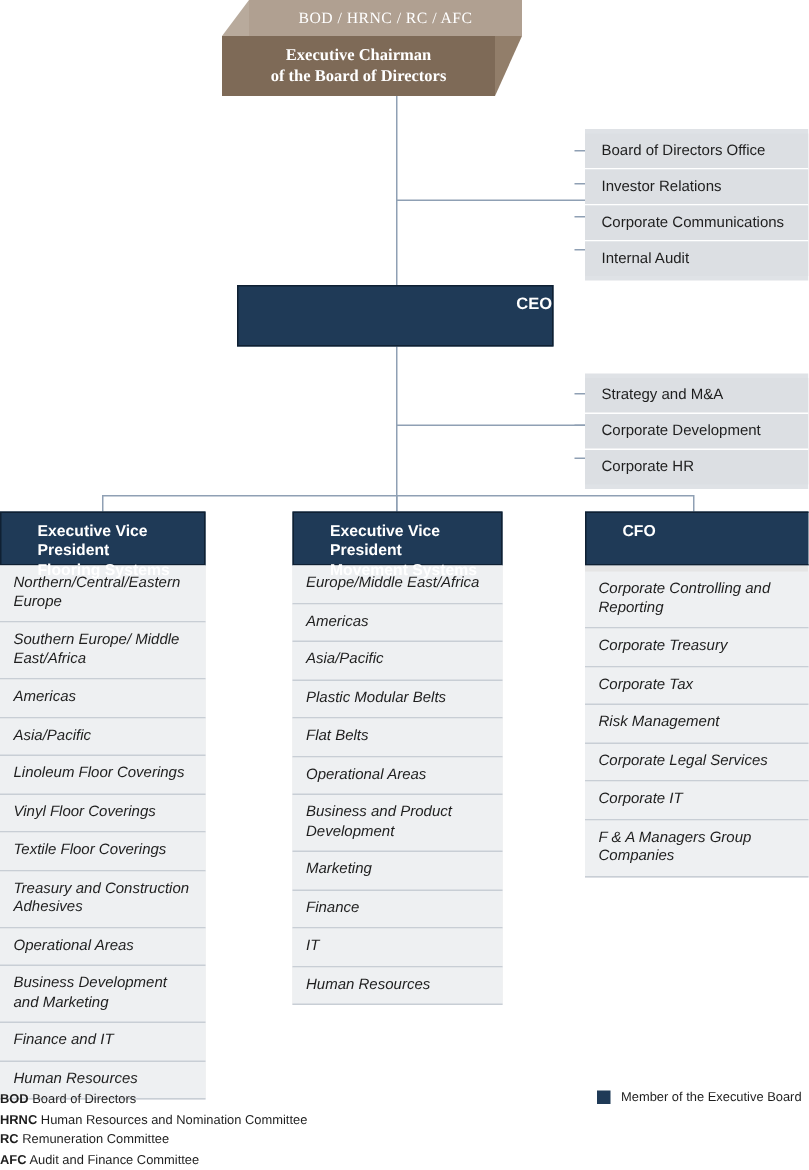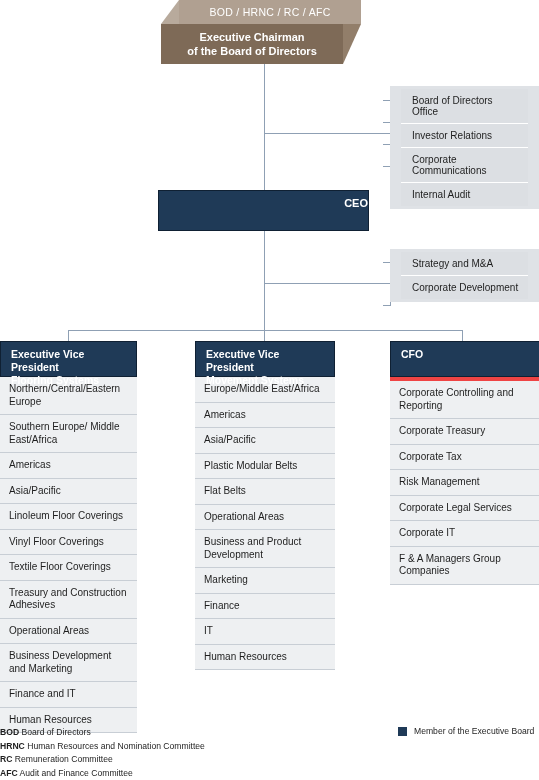--- a/index.html
+++ b/index.html
@@ -20,24 +20,25 @@
   .line {
     position: absolute;
     background: #8fa0b4;
   }
   .vline { width: 1px; }
   .hline { height: 1px; }
 
   
   #top-box {
     position: absolute;
-    left: 161px;
+    left: 148px;
     top: 0px;
     width: 200px;
     height: 64px;
+    font-family: Liberation Serif, serif;
   }
   #top-box .lid {
     position: absolute;
     left: 0; top: 0;
     width: 200px; height: 26px;
   }
   #top-box .lid-face {
     position: absolute;
     left: 18px; top: 0;
     width: 182px; height: 24px;
@@ -99,21 +100,21 @@
     padding-top: 6px;
     box-sizing: border-box;
   }
 
   
   .staff-group {
     position: absolute;
     left: 390px;
     width: 149px;
     background: #dfe2e6;
-    padding: 3px 11px;
+    padding: 3px 0;
     box-sizing: border-box;
   }
   .staff-item {
     background: #dcdfe3;
     font-size: 10px;
     color: #1e1e1e;
     padding: 6px 8px 6px 11px;
     border-bottom: 1px solid #ffffff;
     box-sizing: border-box;
     min-height: 19px;
@@ -133,26 +134,27 @@
   #col-cfo      { left: 390px; width: 168px; }
 
   .col-header {
     background: #1f3a57;
     border: 1px solid #0f2033;
     box-sizing: border-box;
     color: #ffffff;
     font-weight: bold;
     font-size: 10.5px;
     line-height: 13px;
-    padding: 6px 8px 6px 10px;
+    padding: 6px 8px 6px 24px;
     height: 36px;
   }
   .col-list {
-    background: #ef4444;
+    background: #e5e5e5;
     padding: 0;
+    font-style: italic;
   }
   .col-item {
     font-size: 10px;
     line-height: 12.5px;
     color: #1e1e1e;
     padding: 6px 7px 6px 9px;
     border-bottom: 1px solid #c8ced5;
     background: #eef0f2;
     box-sizing: border-box;
   }
@@ -231,20 +233,21 @@
 <div class="staff-group" id="staff-group-1">
     <div class="staff-item">Board of Directors Office</div>
     <div class="staff-item">Investor Relations</div>
     <div class="staff-item">Corporate Communications</div>
     <div class="staff-item">Internal Audit</div>
   </div>
 
 <div class="staff-group" id="staff-group-2">
     <div class="staff-item">Strategy and M&amp;A</div>
     <div class="staff-item">Corporate Development</div>
+    <div class="staff-item">Corporate HR</div>
   </div>
 
 <div class="column" id="col-flooring">
     <div class="col-header">
       <div>Executive Vice President</div>
       <div>Flooring Systems</div>
     </div>
     <div class="col-list">
       <div class="col-item">Northern/Central/Eastern Europe</div>
       <div class="col-item">Southern Europe/ Middle East/Africa</div>

